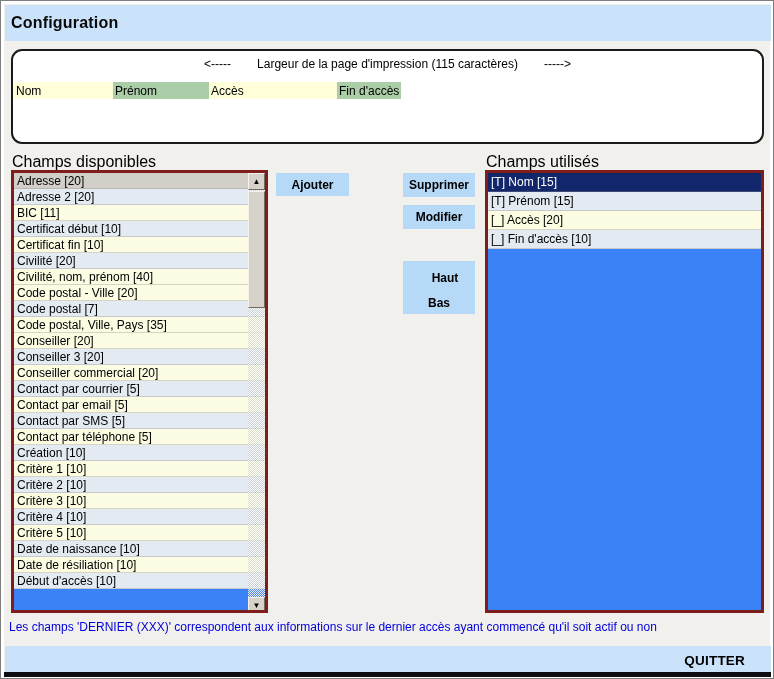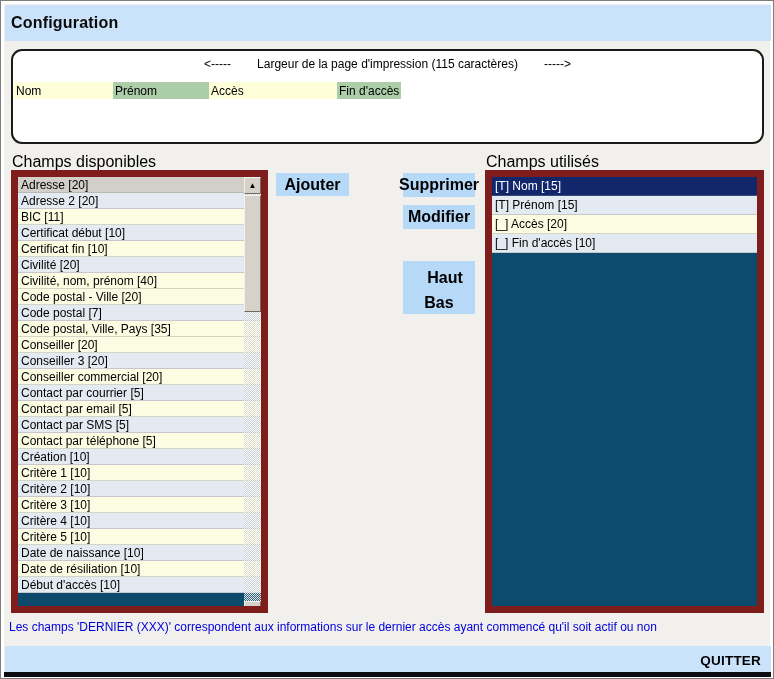--- a/index.html
+++ b/index.html
@@ -43,21 +43,21 @@
   .pcol.yellow { background:var(--header-yellow); }
   .pcol.green  { background:var(--header-green); }
 
   .list-label {
     position:absolute; font-size:16px; color:#000;
   }
   .list-label.left  { left:11px; top:152px; }
   .list-label.right { left:485px; top:152px; }
 
   .listbox {
-    position:absolute; background:#0c4a6e; border:7px solid #7f1d1d;
+    position:absolute; background:#3b82f6; border:3px solid #7f1d1d;
     overflow:hidden;
   }
   .listbox.available { left:10px;  top:169px; width:257px; height:443px; }
   .listbox.used      { left:484px; top:169px; width:279px; height:443px;text-align:center; }
 
   .row {
     width:100%; font-size:12px; color:#000; padding-left:3px;
     display:flex; align-items:center; white-space:nowrap; overflow:hidden;
     border-bottom:1px solid rgba(140,140,140,0.35);
   }
@@ -85,21 +85,21 @@
   .sb-btn.down { bottom:0; }
   .sb-thumb {
     position:absolute; left:0; top:18px; width:17px; height:117px;
     background:#D6D2CA;
     border:1px solid; border-color:#f4f2ee #6f6a62 #6f6a62 #f4f2ee;
   }
 
   .btn {
     position:absolute; background:var(--button-blue); border:none;
     font-family:"Liberation Sans", sans-serif;
-    font-size:16px; font-weight:bold; color:#000;
+    font-size:12px; font-weight:bold; color:#000;
     display:flex; align-items:center; justify-content:center; cursor:default;
   }
   .btn.add      { left:275px; top:172px; width:73px; height:23px; }
   .btn.remove   { left:402px; top:172px; width:72px; height:24px; }
   .btn.modify   { left:402px; top:204px; width:72px; height:24px; }
   .btn.up-btn   { left:402px; top:260px; width:72px; height:34px;padding-left:12px; }
   .btn.down-btn { left:402px; top:290px; width:72px; height:23px; }
 
   .note {
     position:absolute; left:8px; top:619px; width:760px;
@@ -108,21 +108,21 @@
 
   .bottom-bar {
     position:absolute; left:4px; top:645px; width:766px; height:28px;
     background:var(--titlebar-blue);
     display:flex; align-items:center; justify-content:flex-end;
   }
   .quit {
     background:transparent; border:none; cursor:default;
     font-family:"Liberation Sans", sans-serif;
     font-size:13.5px; font-weight:bold; color:#000;
-    padding-right:10px; letter-spacing:0.2px;
+    padding-right:26px; letter-spacing:0.2px;
   }
   .bottom-edge {
     position:absolute; left:3px; bottom:1px; width:767px; height:5px;
     background:#0c0c12;
   }
 </style>
 </head>
 <body>
 
 <div class="window">

